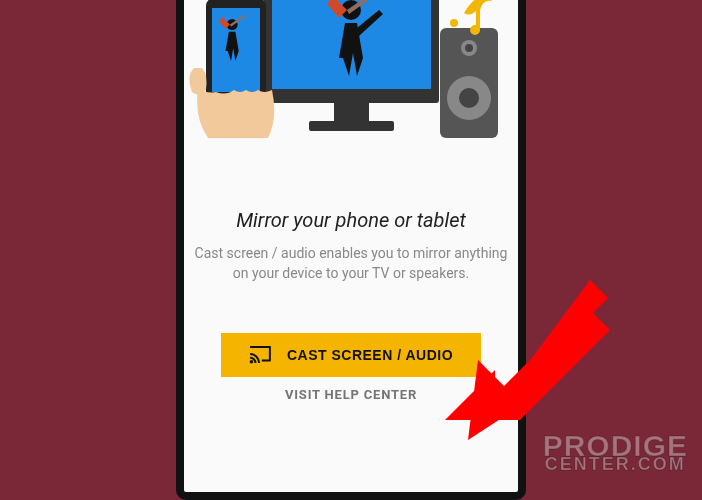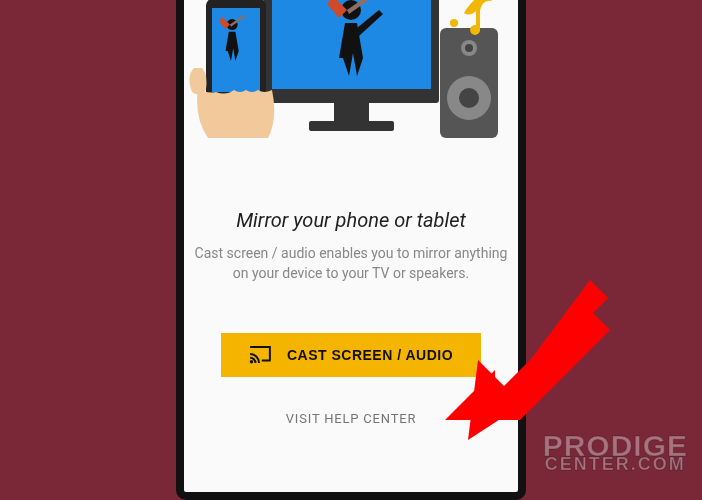--- a/index.html
+++ b/index.html
@@ -75,22 +75,22 @@
     width: 22px;
     height: 18px;
     display: flex;
     align-items: flex-end;
     justify-content: flex-start;
   }
   .help-link {
     color: #757575;
     font-size: 13px;
     letter-spacing: 0.8px;
-    font-weight: 400;
-    margin-top: 34px;
+    font-weight: 700;
+    margin-top: 10px;
     cursor: pointer;
   }
   .annotation-arrow {
     position: absolute;
     left: 440px;
     top: 260px;
     pointer-events: none;
   }
   .watermark {
     position: absolute;

